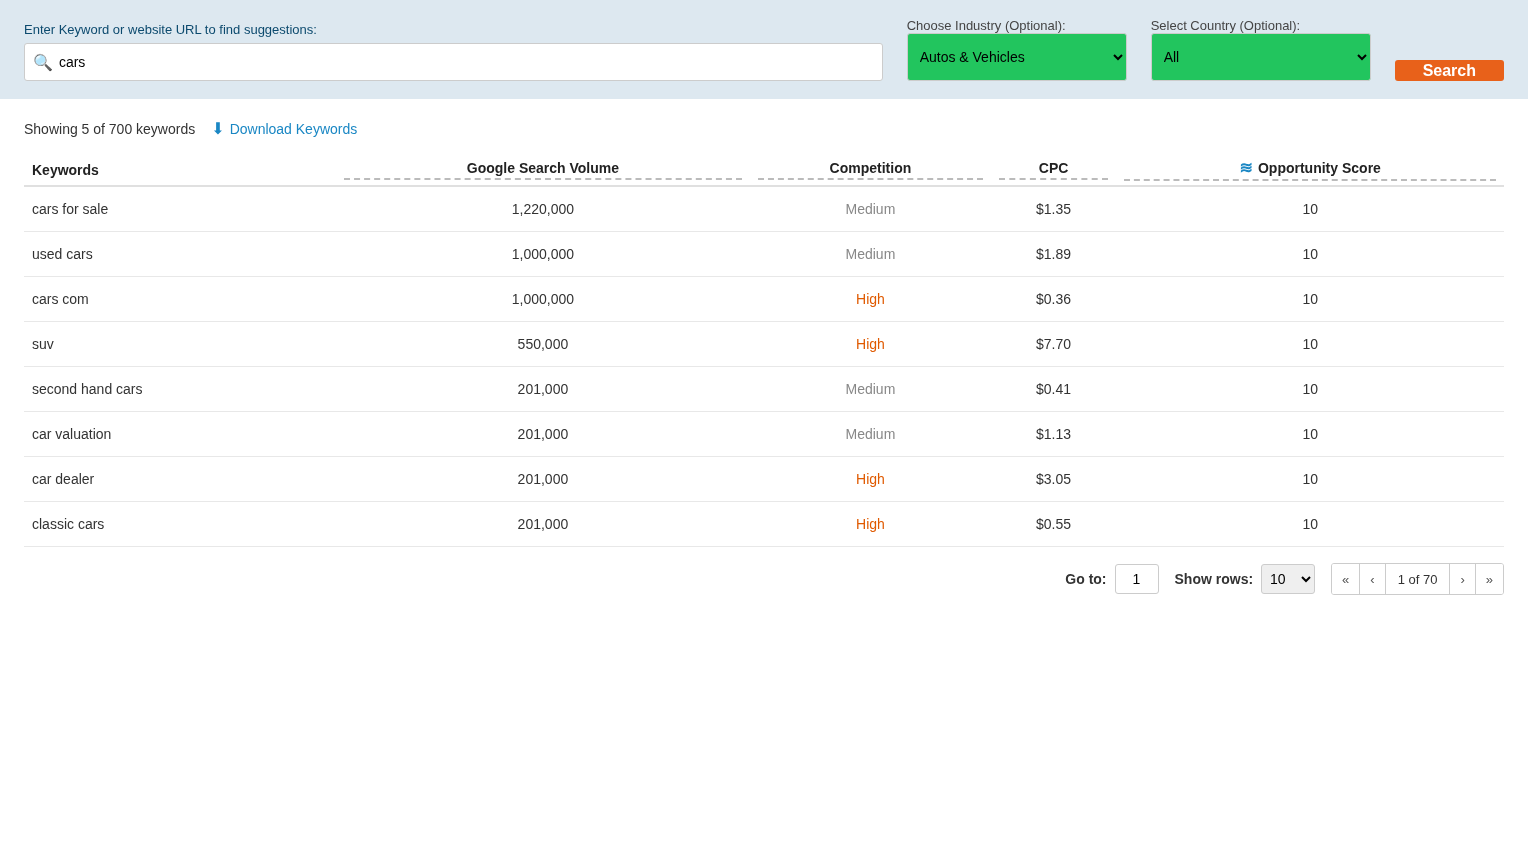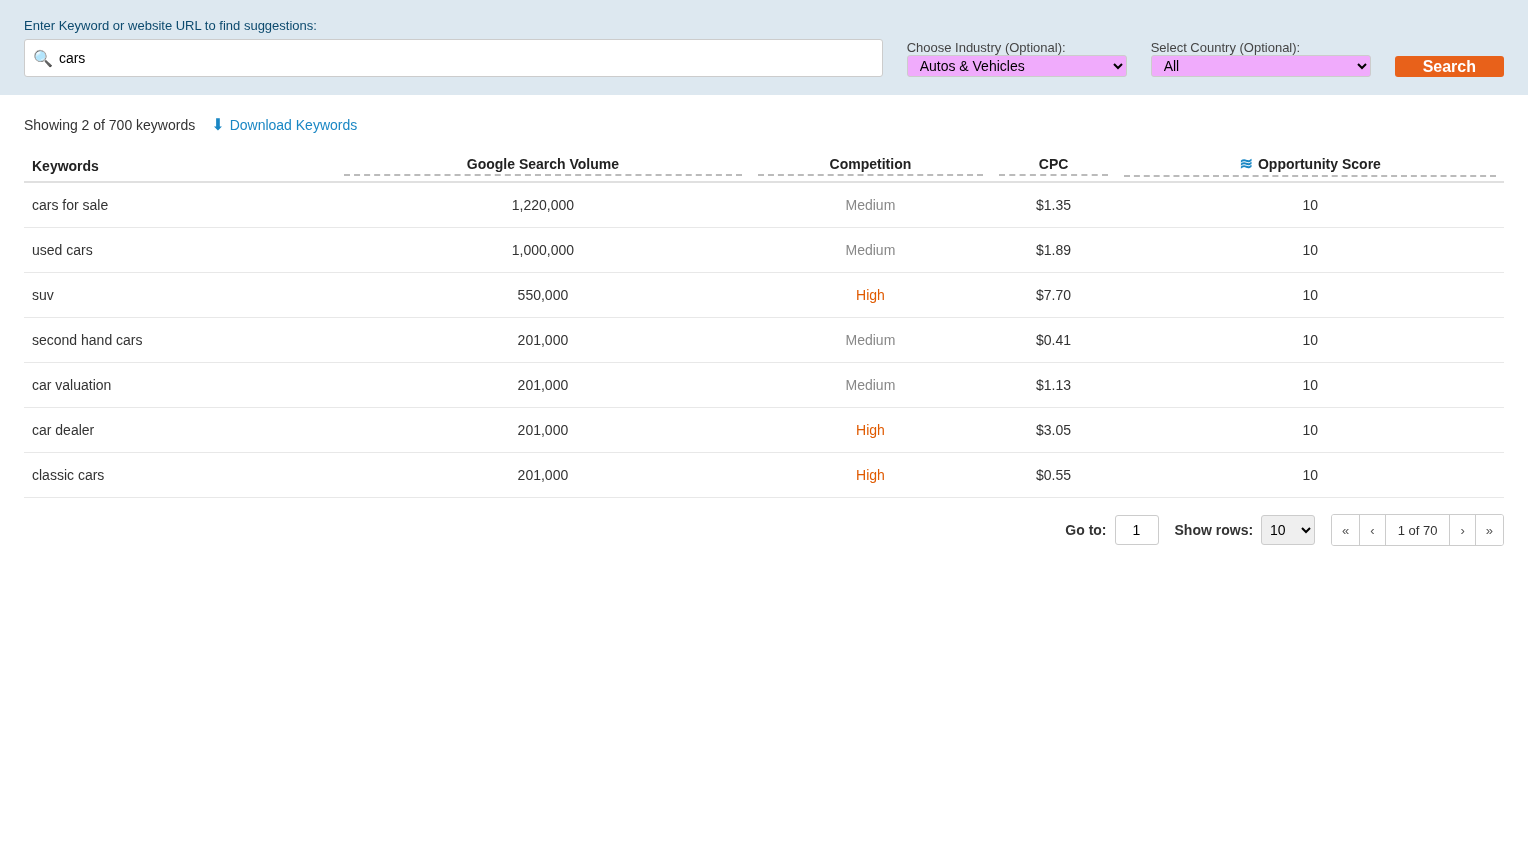--- a/index.html
+++ b/index.html
@@ -24,26 +24,26 @@
       height: 38px;
     }
     .search-input-wrap input {
       border: none; outline: none; font-size: 14px; flex: 1; padding: 0 6px;
     }
     .search-icon-wrap { color: #666; font-size: 16px; }
 
     .dropdown-section { display: flex; flex-direction: column; gap: 0; min-width: 220px; }
     .dropdown-section label { font-size: 13px; color: #444; }
     .dropdown-section select {
-      height: 22px;
+      height: 48px;
       border: 1px solid #ccc;
       border-radius: 3px;
       padding: 0 8px;
       font-size: 14px;
-      background: #f0abfc;
+      background: #22c55e;
       cursor: pointer;
       outline: none;
     }
 
     .search-btn {
       height: 21px;
       background: #e8611a;
       color: #fff;
       border: none;
       border-radius: 3px;
@@ -158,21 +158,21 @@
       <option>United Kingdom</option>
       <option>Canada</option>
       <option>Australia</option>
     </select>
   </div>
 
   <button class="search-btn">Search</button>
 </div>
 
 <div class="results-header">
-  <span class="showing-text">Showing 2 of 700 keywords</span>
+  <span class="showing-text">Showing 5 of 700 keywords</span>
   <a class="download-link">
     <span class="download-icon">⬇</span>
     <span>Download Keywords</span>
   </a>
 </div>
 
 <div class="table-wrap">
   <table>
     <thead>
       <tr>
@@ -206,20 +206,27 @@
       <td class="center">1,220,000</td>
       <td class="center competition-medium">Medium</td>
       <td class="center">$1.35</td>
       <td class="center">10</td>
     </tr>
         <tr>
       <td>used cars</td>
       <td class="center">1,000,000</td>
       <td class="center competition-medium">Medium</td>
       <td class="center">$1.89</td>
+      <td class="center">10</td>
+    </tr>
+        <tr>
+      <td>cars com</td>
+      <td class="center">1,000,000</td>
+      <td class="center competition-high">High</td>
+      <td class="center">$0.36</td>
       <td class="center">10</td>
     </tr>
         <tr>
       <td>suv</td>
       <td class="center">550,000</td>
       <td class="center competition-high">High</td>
       <td class="center">$7.70</td>
       <td class="center">10</td>
     </tr>
         <tr>

